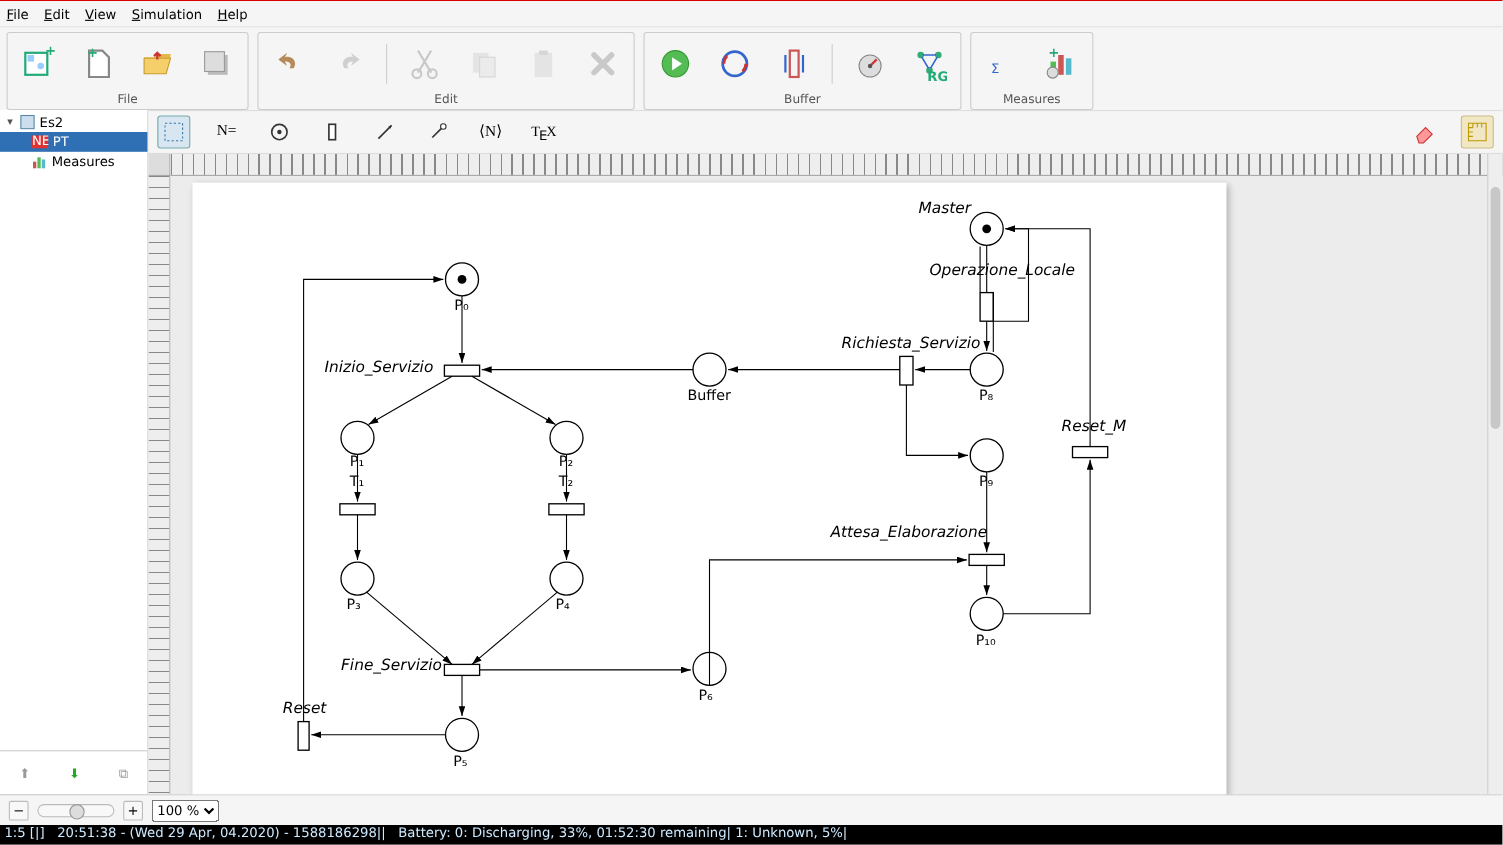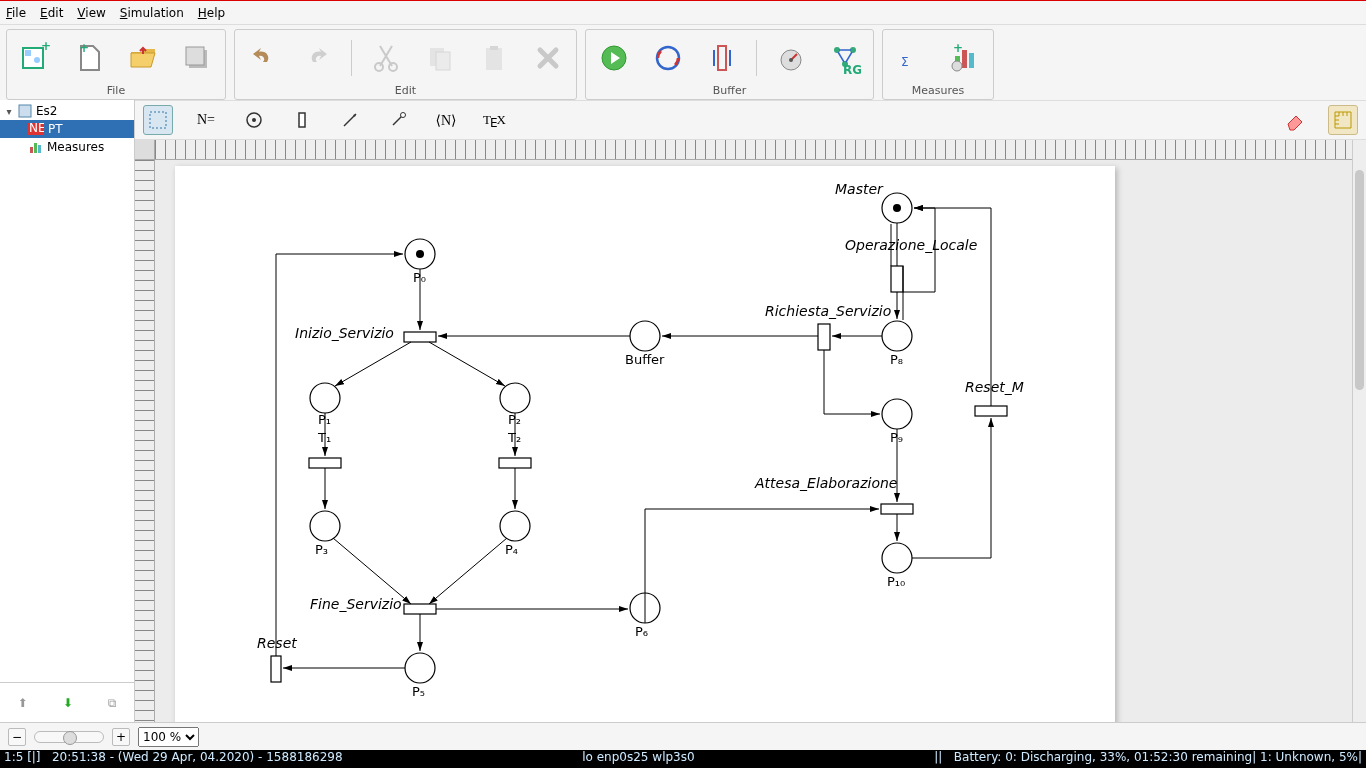--- a/index.html
+++ b/index.html
@@ -409,16 +409,15 @@
       <div class="track">
           <div class="knob"></div>
         </div>
       <div class="zbtn">+</div>
       <select><option>100 %</option></select>
     </div>
   </div>
 
   <div class="sysbar">
     <span>1:5 [|]   20:51:38 - (Wed 29 Apr, 04.2020) - 1588186298</span>
-    <span style="flex:1;text-align:center">lo enp0s25 wlp3s0</span>
     <span>||   Battery: 0: Discharging, 33%, 01:52:30 remaining| 1: Unknown, 5%|</span>
   </div>
 </div>
 
 </body></html>

